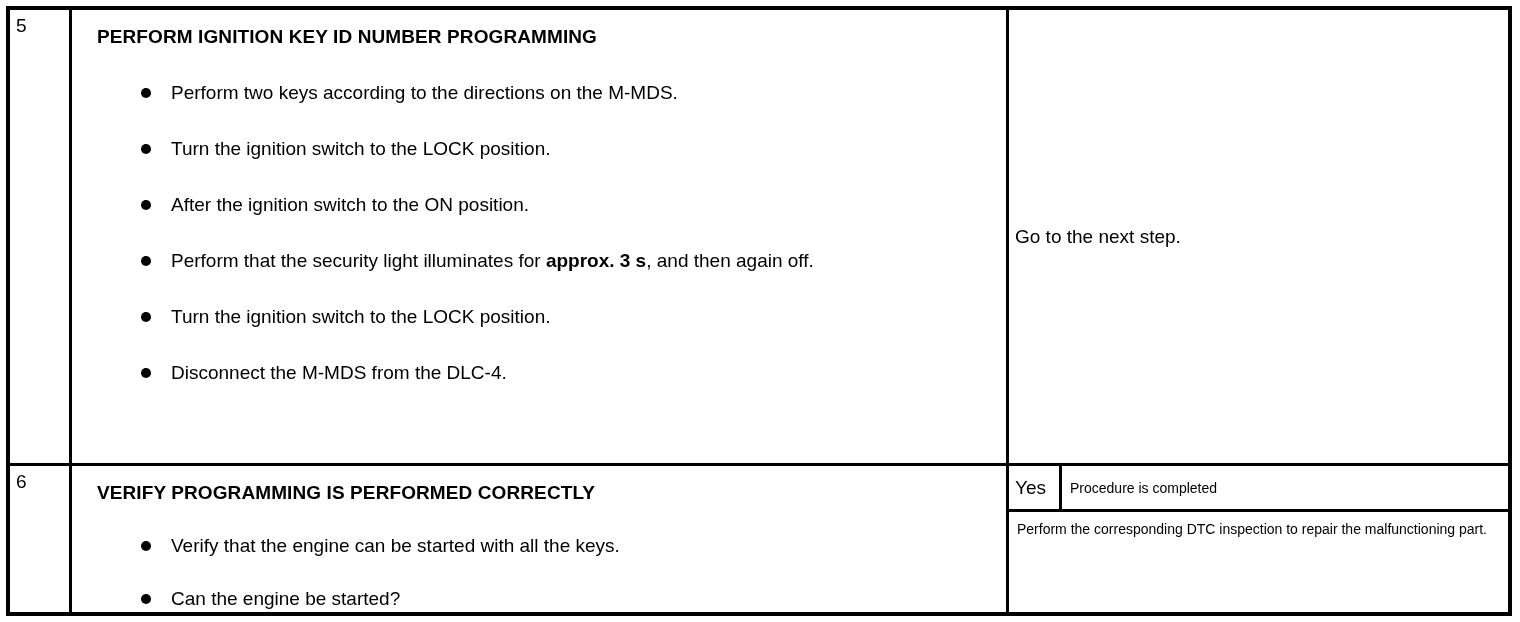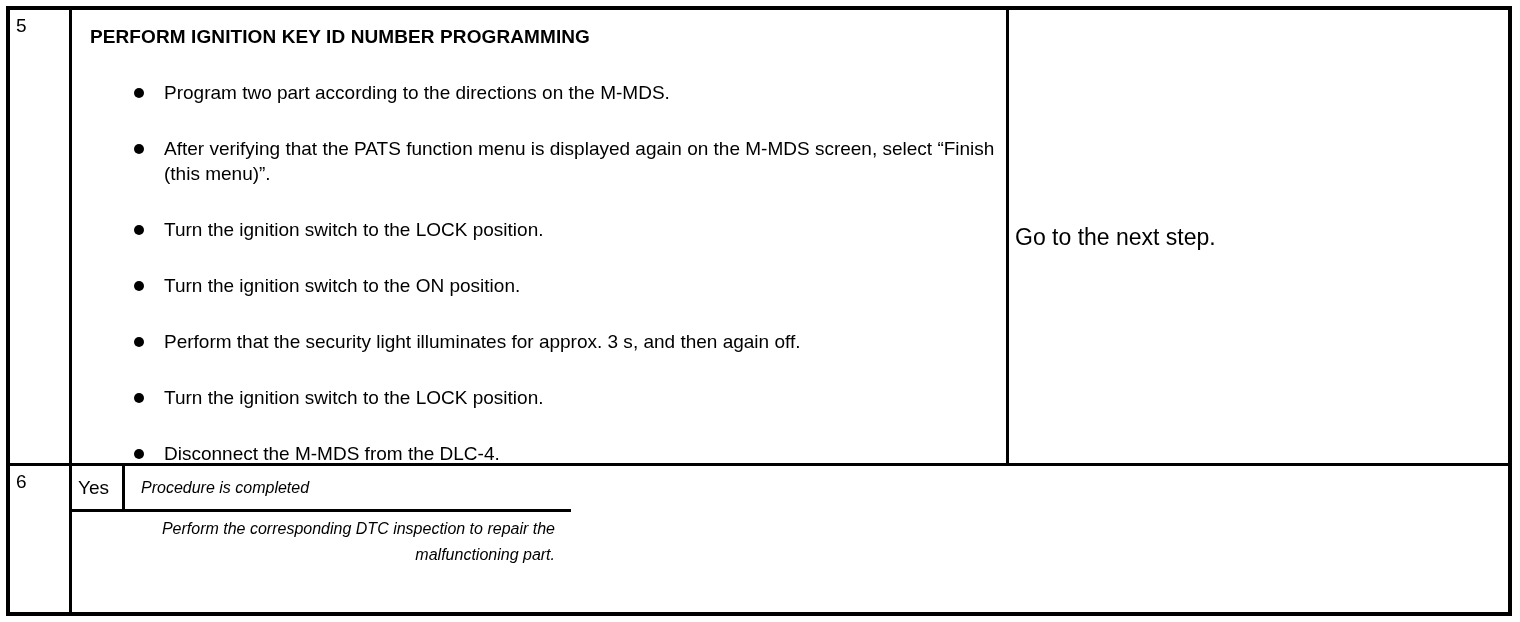--- a/index.html
+++ b/index.html
@@ -54,39 +54,39 @@
     border-right: 3px solid #000;
     padding: 5px 0 0 6px;
     font-size: 19px;
     line-height: 22px;
   }
 
   .cell-action {
     box-sizing: border-box;
     flex: 1 1 auto;
     border-right: 3px solid #000;
-    padding: 6px 10px 0 18px;
+    padding: 6px 10px 0 25px;
     overflow: hidden;
   }
 
   .cell-result {
     box-sizing: border-box;
     width: 499px;
     flex: 0 0 499px;
     display: flex;
     flex-direction: column;
   }
 
   
   .result-single {
     flex: 1 1 auto;
     display: flex;
     align-items: center;
     padding: 6px 6px;
-    font-size: 23px;
+    font-size: 19px;
     line-height: 24px;
   }
 
   
   .res-row {
     display: flex;
     box-sizing: border-box;
   }
   .res-row-yes { height: 46px; border-bottom: 3px solid #000; }
   .res-row-no  { flex: 1 1 auto; }
@@ -100,24 +100,23 @@
     align-items: center;
     padding-left: 6px;
     font-size: 19px;
     line-height: 22px;
   }
   .res-text {
     box-sizing: border-box;
     flex: 1 1 auto;
     display: flex;
     align-items: center;
-    padding: 0 16px;
-    font-size: 16px;
+    padding: 0 8px;
+    font-size: 14px;
     line-height: 26px;
-    font-style: italic;
   }
   .res-text.top-align { align-items: flex-start; padding-top: 4px; text-align: right; }
 
   
   .step-heading {
     font-size: 19px;
     font-weight: bold;
     line-height: 24px;
     letter-spacing: 0.1px;
     margin: 9px 0 0 0;
@@ -137,51 +136,48 @@
   }
   .bullets li .bullet-dot {
     position: absolute;
     left: 0;
     top: 8px;
     width: 10px;
     height: 10px;
     border-radius: 50%;
     background: #000;
   }
-  .bullets li b { font-weight: normal; text-align: center; }
+  .bullets li b { font-weight: bold; text-align: center; }
 
   .step6-bullets li { margin-top: 28px; }
   .step6-bullets { padding-left: 44px; }
 </style>
 </head>
 <body>
 
 <div class="sheet">
   <div class="diag-table">
 
     <div class="row row-step5">
 
       <div class="cell-no">
         <span>5</span>
       </div>
 
       <div class="cell-action">
         <div class="step-heading">PERFORM IGNITION KEY ID NUMBER PROGRAMMING</div>
         <ul class="bullets">
           <li>
-            <span class="bullet-dot"></span><span>Program two part according to the directions on the M-MDS.</span>
-          </li>
-          <li>
-            <span class="bullet-dot"></span><span>After verifying that the PATS function menu is displayed again on the M-MDS screen, select “Finish (this menu)”.</span>
+            <span class="bullet-dot"></span><span>Perform two keys according to the directions on the M-MDS.</span>
           </li>
           <li>
             <span class="bullet-dot"></span><span>Turn the ignition switch to the LOCK position.</span>
           </li>
           <li>
-            <span class="bullet-dot"></span><span>Turn the ignition switch to the ON position.</span>
+            <span class="bullet-dot"></span><span>After the ignition switch to the ON position.</span>
           </li>
           <li>
             <span class="bullet-dot"></span><span>Perform that the security light illuminates for </span><b>approx. 3 s</b><span>, and then again off.</span>
           </li>
           <li>
             <span class="bullet-dot"></span><span>Turn the ignition switch to the LOCK position.</span>
           </li>
           <li>
             <span class="bullet-dot"></span><span>Disconnect the M-MDS from the DLC-4.</span>
           </li>
@@ -192,20 +188,31 @@
         <div class="result-single">Go to the next step.</div>
       </div>
     </div>
 
     <div class="row row-step6">
 
       <div class="cell-no">
         <span>6</span>
       </div>
 
+      <div class="cell-action">
+        <div class="step-heading">VERIFY PROGRAMMING IS PERFORMED CORRECTLY</div>
+        <ul class="bullets step6-bullets">
+          <li>
+            <span class="bullet-dot"></span><span>Verify that the engine can be started with all the keys.</span>
+          </li>
+          <li>
+            <span class="bullet-dot"></span><span>Can the engine be started?</span>
+          </li>
+        </ul>
+      </div>
 
       <div class="cell-result">
         <div class="res-row res-row-yes">
           <div class="res-label">Yes</div>
           <div class="res-text">Procedure is completed</div>
         </div>
         <div class="res-row res-row-no">
           <div class="res-text top-align">Perform the corresponding DTC inspection to repair the malfunctioning part.</div>
         </div>
       </div>

